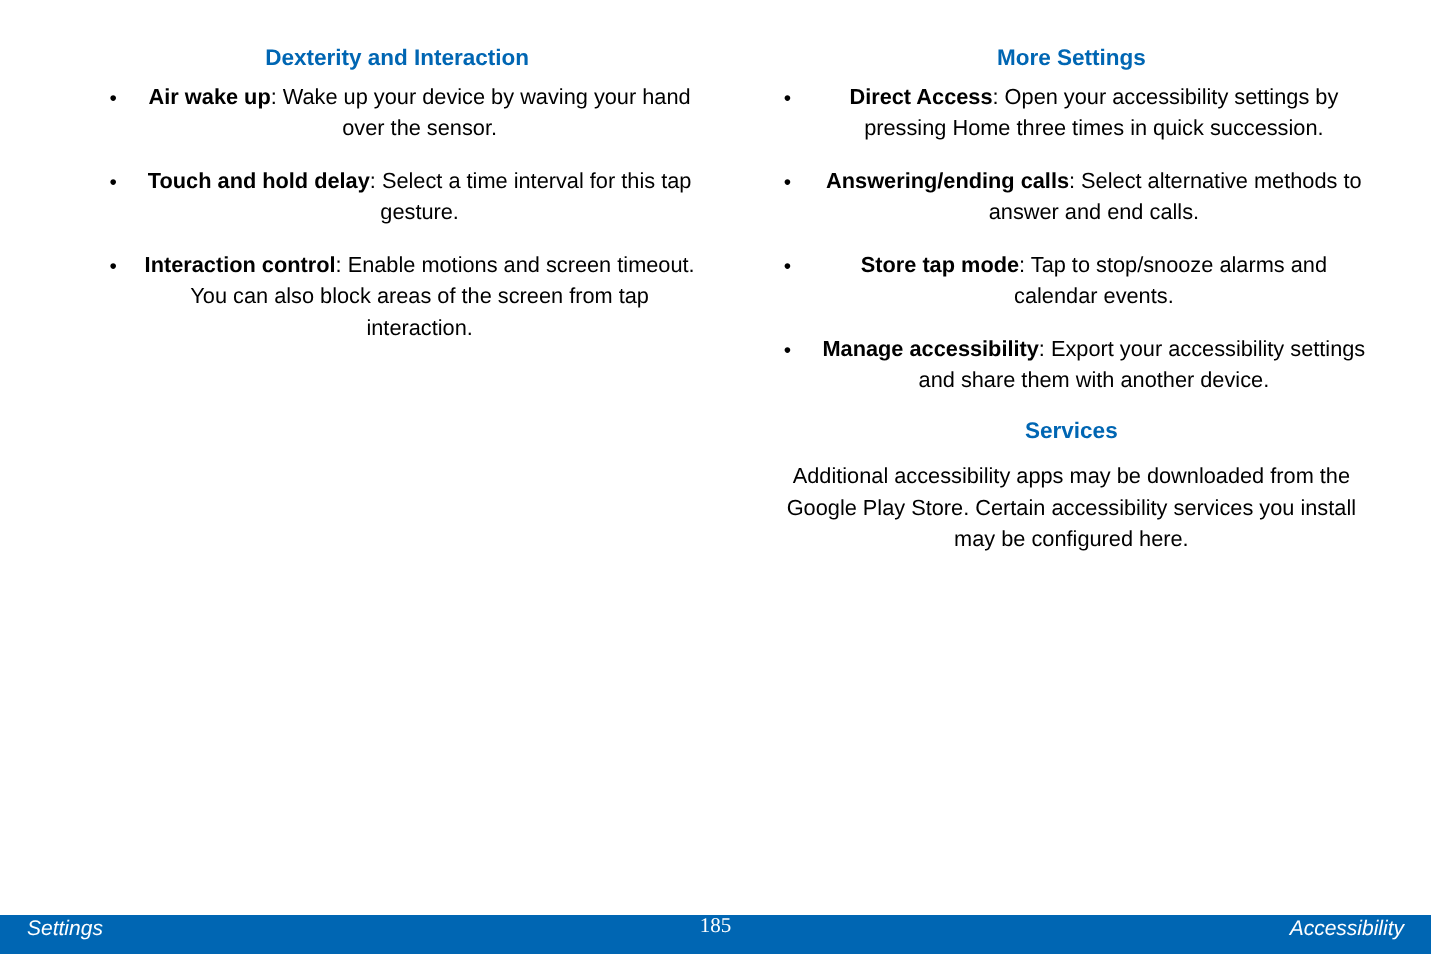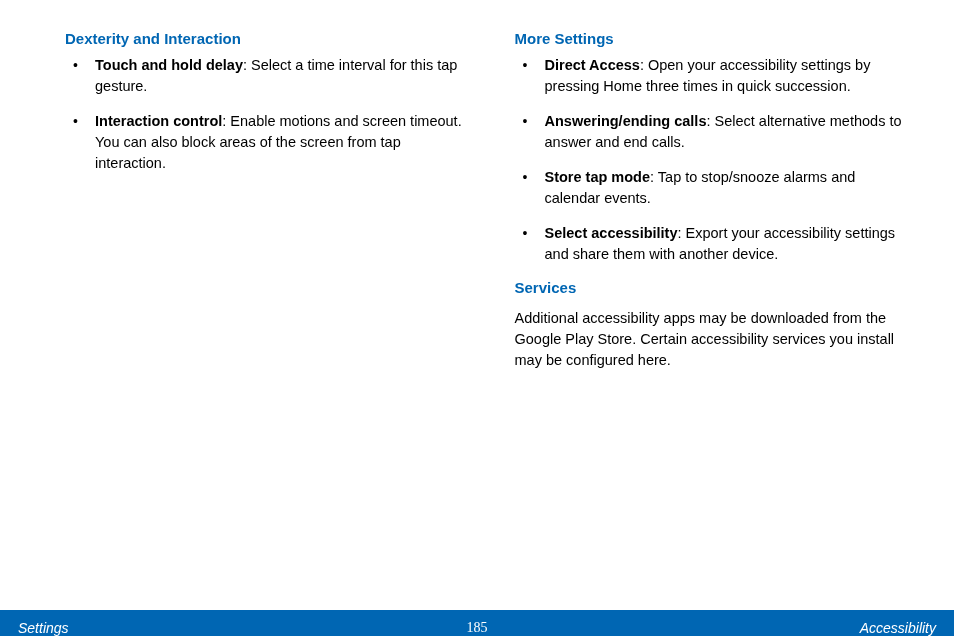--- a/index.html
+++ b/index.html
@@ -11,20 +11,21 @@
       font-family: Arial, Helvetica, sans-serif;
       width: 954px;
       height: 636px;
       position: relative;
       background: #fff;
     }
     .content {
       display: flex;
       padding: 30px 40px 0 65px;
       gap: 50px;
+      text-align: center;
     }
     .column {
       flex: 1;
     }
     .section-heading {
       color: #0066b3;
       font-weight: bold;
       font-size: 15px;
       margin-bottom: 8px;
     }
@@ -65,21 +66,21 @@
       margin-top: 12px;
     }
     .footer {
       position: absolute;
       bottom: 0;
       left: 0;
       right: 0;
       height: 26px;
       background: #0066b3;
       display: flex;
-      align-items: flex-end;
+      align-items: flex-start;
       justify-content: space-between;
       padding: 0 18px;
       color: #fff;
       font-style: italic;
       font-size: 14px;
     }
     .footer-center {
       position: absolute;
       left: 50%;
       transform: translateX(-50%);
@@ -88,20 +89,23 @@
     }
   </style>
 </head>
 <body>
 
 <div class="content">
   <div class="column">
     <div class="section-heading">Dexterity and Interaction</div>
     <ul>
       <li>
+        <span class="item-title">Air wake up</span><span>: Wake up your device by waving your hand over the sensor.</span>
+      </li>
+      <li>
         <span class="item-title">Touch and hold delay</span><span>: Select a time interval for this tap gesture.</span>
       </li>
       <li>
         <span class="item-title">Interaction control</span><span>: Enable motions and screen timeout. You can also block areas of the screen from tap interaction.</span>
       </li>
     </ul>
   </div>
 
   <div class="column">
     <div class="section-heading">More Settings</div>
@@ -109,21 +113,21 @@
       <li>
         <span class="item-title">Direct Access</span><span>: Open your accessibility settings by pressing Home three times in quick succession.</span>
       </li>
       <li>
         <span class="item-title">Answering/ending calls</span><span>: Select alternative methods to answer and end calls.</span>
       </li>
       <li>
         <span class="item-title">Store tap mode</span><span>: Tap to stop/snooze alarms and calendar events.</span>
       </li>
       <li>
-        <span class="item-title">Select accessibility</span><span>: Export your accessibility settings and share them with another device.</span>
+        <span class="item-title">Manage accessibility</span><span>: Export your accessibility settings and share them with another device.</span>
       </li>
     </ul>
     <div class="section-heading-sub">Services</div>
     <div class="body-text">Additional accessibility apps may be downloaded from the Google Play Store. Certain accessibility services you install may be configured here.</div>
   </div>
 </div>
 
 <div class="footer">
   <span>Settings</span>
   <span class="footer-center">185</span>

